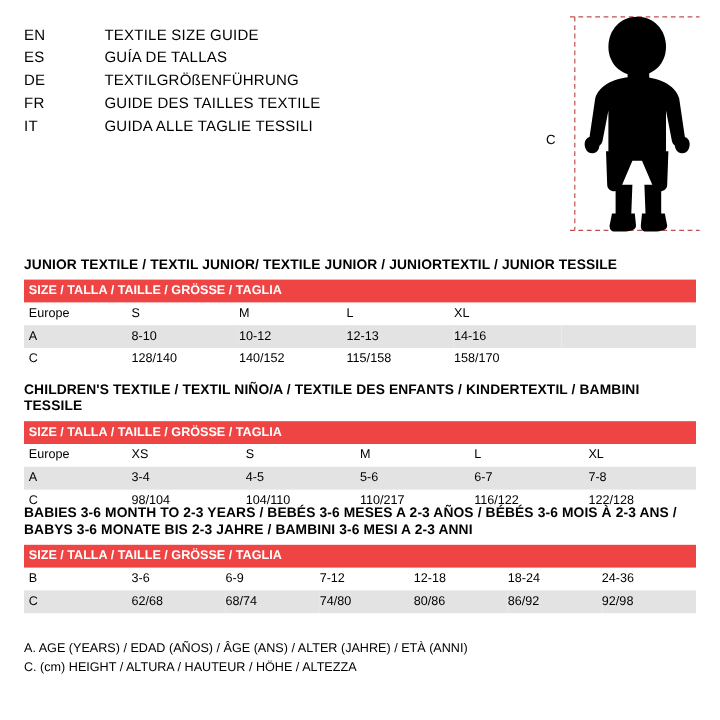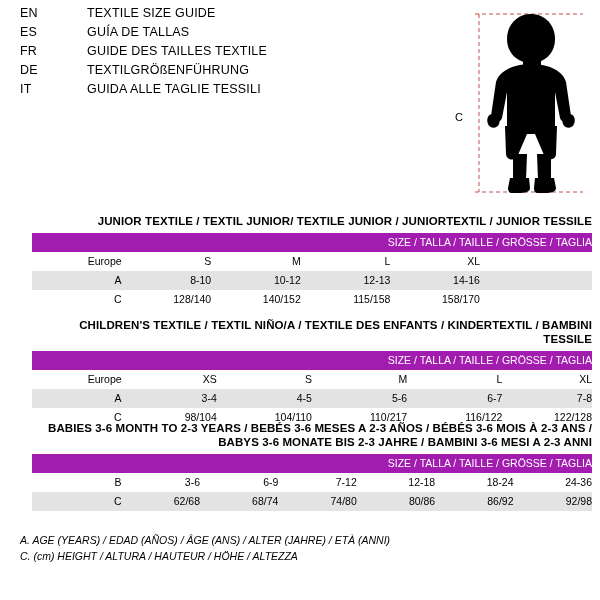--- a/index.html
+++ b/index.html
@@ -18,21 +18,21 @@
     position: relative;
     width: 600px;
     height: 600px;
     box-sizing: border-box;
   }
 
   
   .lang-block {
     position: absolute;
     left: 20px;
-    top: 4px;
+    top: 20px;
     width: 430px;
   }
   .lang-row {
     display: flex;
     align-items: baseline;
     font-size: 12.5px;
     line-height: 19px;
     letter-spacing: 0.2px;
   }
   .lang-code {
@@ -59,90 +59,88 @@
   .c-label {
     position: absolute;
     left: 0px;
     top: 103px;
     font-size: 11px;
   }
 
   
   .section {
     position: absolute;
-    left: 32px;
+    left: 20px;
     width: 560px;
-    text-align: right;
   }
   .section-title {
     font-size: 11.5px;
     font-weight: bold;
     letter-spacing: 0.1px;
     margin-bottom: 5px;
     line-height: 14px;
   }
   table.size-table {
     border-collapse: collapse;
     width: 100%;
     table-layout: fixed;
     font-size: 10.5px;
   }
   table.size-table td {
     padding: 3px 0 3px 0;
     vertical-align: middle;
     line-height: 13px;
   }
   table.size-table tr.head td {
-    background: #a21caf;
+    background: #ef4444;
     color: #ffffff;
-    font-weight: normal;
+    font-weight: bold;
     padding-left: 4px;
   }
   table.size-table tr.alt td {
     background: #e3e3e3;
   }
   table.size-table td.first {
     padding-left: 4px;
     margin-left: 32px;
   }
 
   
   .legend {
     position: absolute;
     left: 20px;
     width: 560px;
     font-size: 10.5px;
     line-height: 15.5px;
   }
   .legend div {
     white-space: nowrap;
-    font-style: italic;
   }
 </style>
 </head>
 <body>
 
 <div class="page">
 
   <div class="lang-block">
     <div class="lang-row">
       <span class="lang-code">EN</span>
       <span class="lang-text">TEXTILE SIZE GUIDE</span>
     </div>
     <div class="lang-row">
       <span class="lang-code">ES</span>
       <span class="lang-text">GUÍA DE TALLAS</span>
     </div>
     <div class="lang-row">
+      <span class="lang-code">DE</span>
+      <span class="lang-text">TEXTILGRÖßENFÜHRUNG</span>
+    </div>
+    <div class="lang-row">
       <span class="lang-code">FR</span>
       <span class="lang-text">GUIDE DES TAILLES TEXTILE</span>
-    </div>
-    <div class="lang-row">
-      <span class="lang-code">DE</span>
-      <span class="lang-text">TEXTILGRÖßENFÜHRUNG</span>
     </div>
     <div class="lang-row">
       <span class="lang-code">IT</span>
       <span class="lang-text">GUIDA ALLE TAGLIE TESSILI</span>
     </div>
   </div>
 
   <div class="figure-area">
     <span class="c-label">C</span>
     <svg width="135" height="190" viewBox="0 0 135 190">

